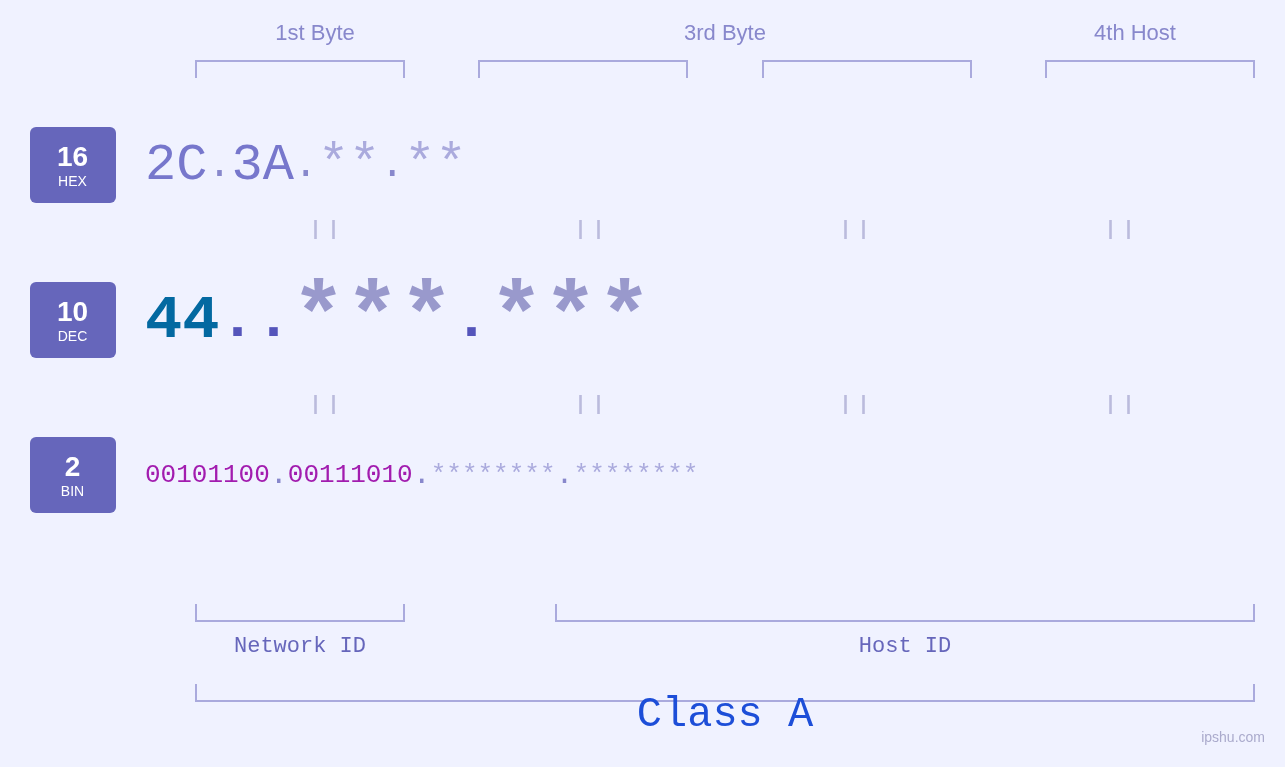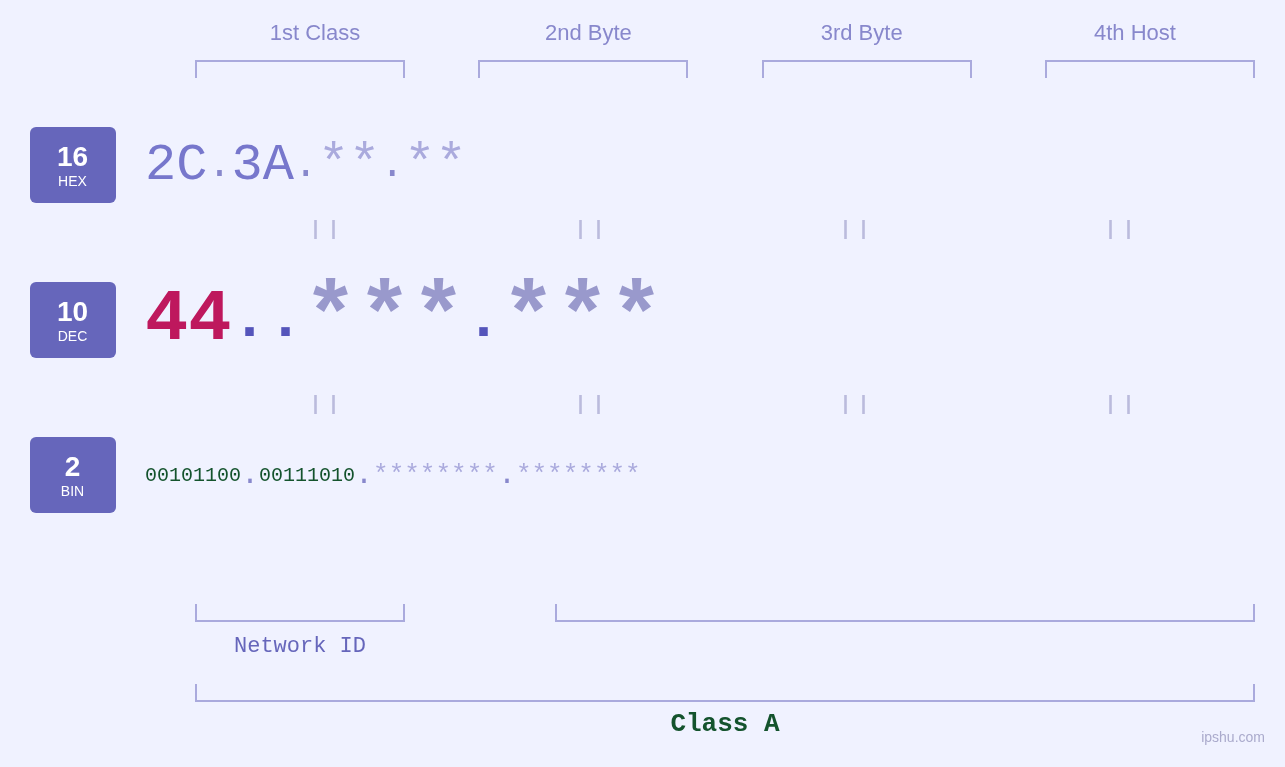--- a/index.html
+++ b/index.html
@@ -42,28 +42,28 @@
       font-size: 14px;
       font-family: Liberation Sans, sans-serif;
     }
 
     .hex-value {
       font-size: 52px;
       color: #7777cc;
     }
 
     .dec-value {
-      font-size: 72px;
-      font-weight: bold;
-      color: #be185d;
+      font-size: 62px;
+      font-weight: bold;
+      color: #0369a1;
     }
 
     .bin-value {
-      font-size: 20px;
-      color: #14532d;
+      font-size: 26px;
+      color: #a21caf;
     }
 
     .asterisk-hex {
       font-size: 52px;
       color: #aaaadd;
     }
 
     .asterisk-dec {
       font-size: 90px;
       font-weight: bold;
@@ -224,24 +224,24 @@
 
     .class-label-row {
       position: absolute;
       bottom: 28px;
       left: 195px;
       width: 1060px;
       text-align: center;
     }
 
     .class-label {
-      color: #14532d;
+      color: #1d4ed8;
       font-family: 'Courier New', Courier, monospace;
-      font-size: 26px;
-      font-weight: bold;
+      font-size: 42px;
+      font-weight: normal;
     }
 
     .watermark {
       position: absolute;
       bottom: 22px;
       right: 20px;
       color: #aaaacc;
       font-size: 14px;
       font-family: Arial, sans-serif;
     }
@@ -264,22 +264,21 @@
       width: 240px;
       text-align: center;
     }
   </style>
 </head>
 <body>
 
 <div class="layout">
 
   <div class="top-labels">
-    <div class="top-label">1st Class</div>
-    <div class="top-label">2nd Byte</div>
+    <div class="top-label">1st Byte</div>
     <div class="top-label">3rd Byte</div>
     <div class="top-label">4th Host</div>
   </div>
 
   <div class="top-brackets">
     <div class="top-bracket"></div>
     <div class="top-bracket"></div>
     <div class="top-bracket"></div>
     <div class="top-bracket"></div>
   </div>
@@ -351,20 +350,21 @@
     </div>
   </div>
 
   <div class="bottom-brackets-row">
     <div class="bottom-bracket-network"></div>
     <div class="bottom-bracket-host"></div>
   </div>
 
   <div class="id-labels-row">
     <div class="network-id-label">Network ID</div>
+    <div class="host-id-label">Host ID</div>
   </div>
 
   <div class="class-bracket-row">
     <div class="class-bracket"></div>
   </div>
 
   <div class="class-label-row">
     <span class="class-label">Class A</span>
   </div>
 

